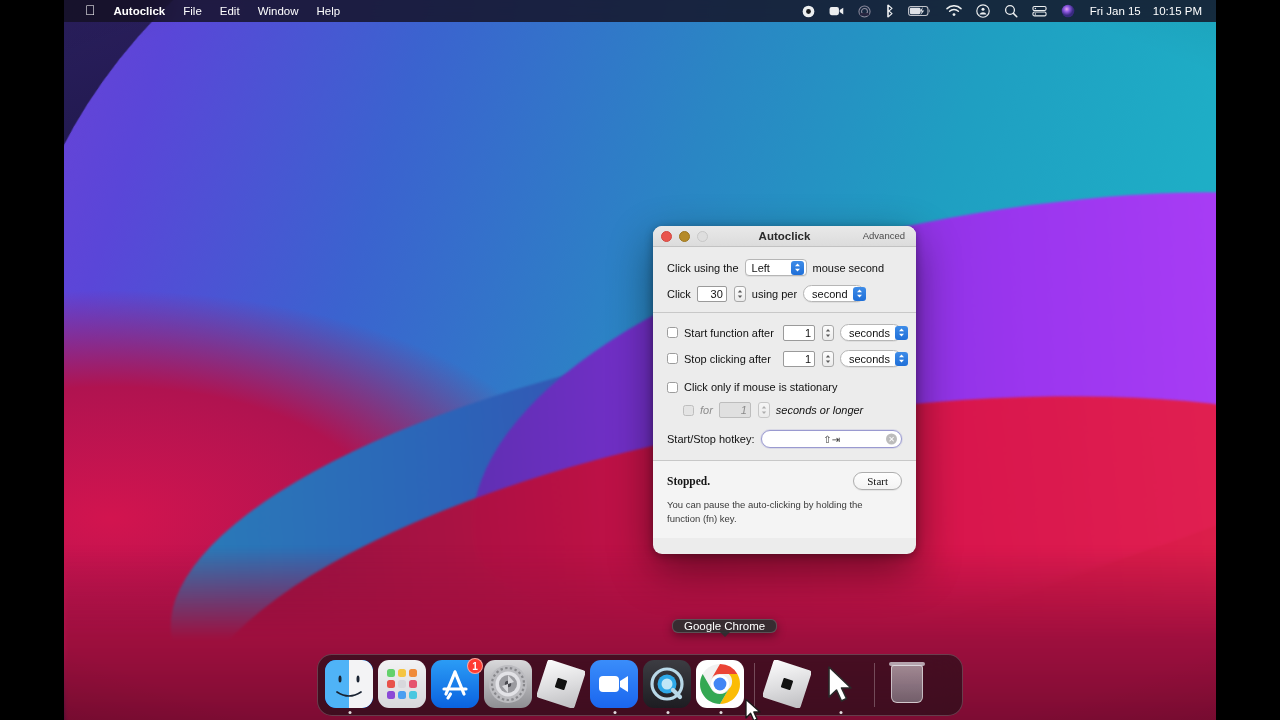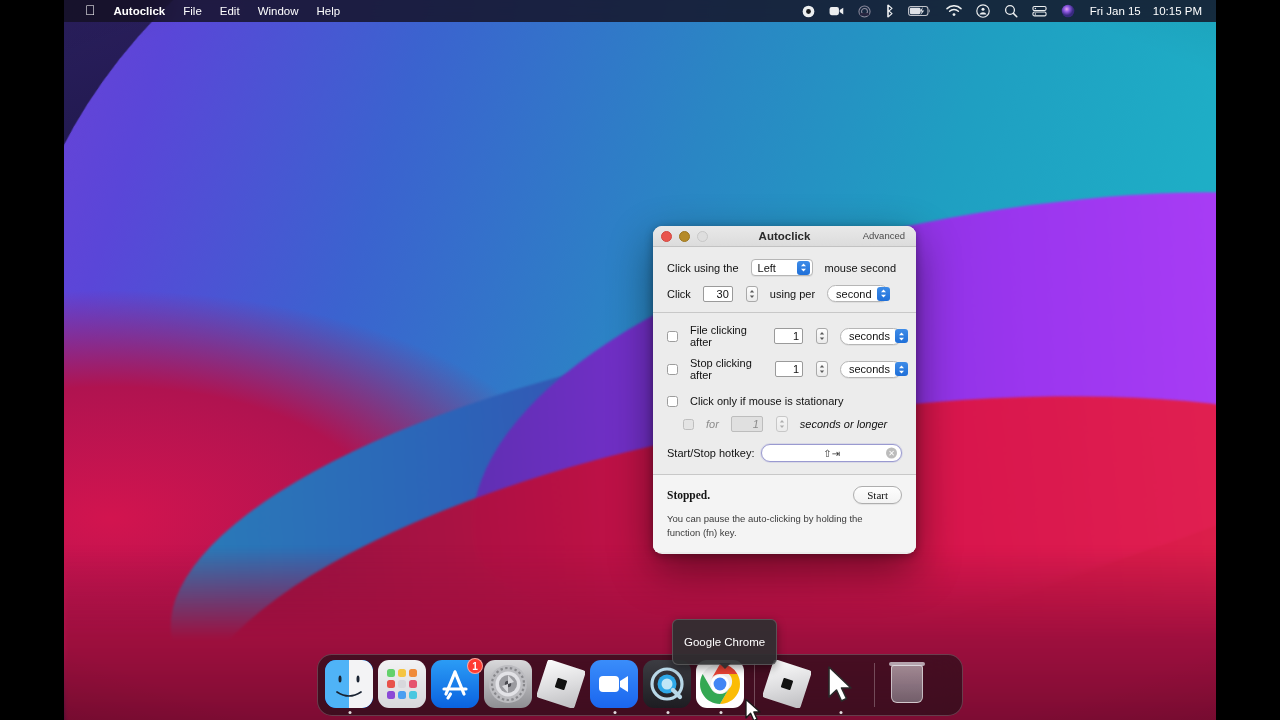--- a/index.html
+++ b/index.html
@@ -135,21 +135,21 @@
   }
   .advanced-btn {
     position: absolute; right: 7px; top: 3px;
     font-size: 9.5px; color: #4a4a4a;
     padding: 1px 4px; border-radius: 3px;
   }
 
   .win-body { padding: 0; background: #ececec; }
 
   .sec-top { padding: 12px 14px 10px 14px; background: #ececec; }
-  .row { display: flex; align-items: center; gap: 12px; margin-bottom: 9px; font-size: 11px; color: #111; }
+  .row { display: flex; align-items: center; gap: 6px; margin-bottom: 9px; font-size: 11px; color: #111; }
   .row:last-child { margin-bottom: 0; }
 
   .divider { height: 1px; background: #d2d2d2; border-top: .5px solid #c8c8c8; }
 
   .sec-mid { padding: 11px 14px 12px 14px; background: #ececec; }
 
   
   .popup {
     display: inline-flex; align-items: center; justify-content: space-between;
     background: #fff; border: 1px solid #b6b6b6; border-radius: 4px;
@@ -220,21 +220,21 @@
     max-width: 205px;
   }
 
   
   #dock-tooltip {
     position: absolute; left: 672px; top: 619px;
     z-index: 70;
     background: rgba(46,46,48,.93);
     border: .5px solid rgba(255,255,255,.18);
     border-radius: 6px;
-    padding: 16px 11px;
+    padding: 0 11px;
     color: #fff; font-size: 11.5px;
     box-shadow: 0 3px 10px rgba(0,0,0,.4);
   }
   #dock-tooltip::after {
     content: ""; position: absolute; left: 50%; bottom: -5px;
     transform: translateX(-50%);
     border-left: 6px solid transparent; border-right: 6px solid transparent;
     border-top: 6px solid rgba(46,46,48,.93);
   }
 
@@ -469,21 +469,21 @@
           </span>
         </div>
       </div>
 
       <div class="divider"></div>
 
       <div class="sec-mid">
 
         <div class="row">
           <span class="cbox"></span>
-          <span>File clicking after</span>
+          <span>Start function after</span>
           <span class="numfield wide" style="margin-left:auto">1</span>
           <span class="stepper-gray">
             <svg width="8" height="12" viewBox="0 0 8 12">
                 <path d="M4 2 L6.2 4.6 L1.8 4.6 Z" fill="#5a5a5a"></path>
                 <path d="M4 10 L1.8 7.4 L6.2 7.4 Z" fill="#5a5a5a"></path>
               </svg>
           </span>
           <span class="popup pill" style="width:62px">
             <span class="lbl">seconds</span>
             <span class="stepper-blue">

